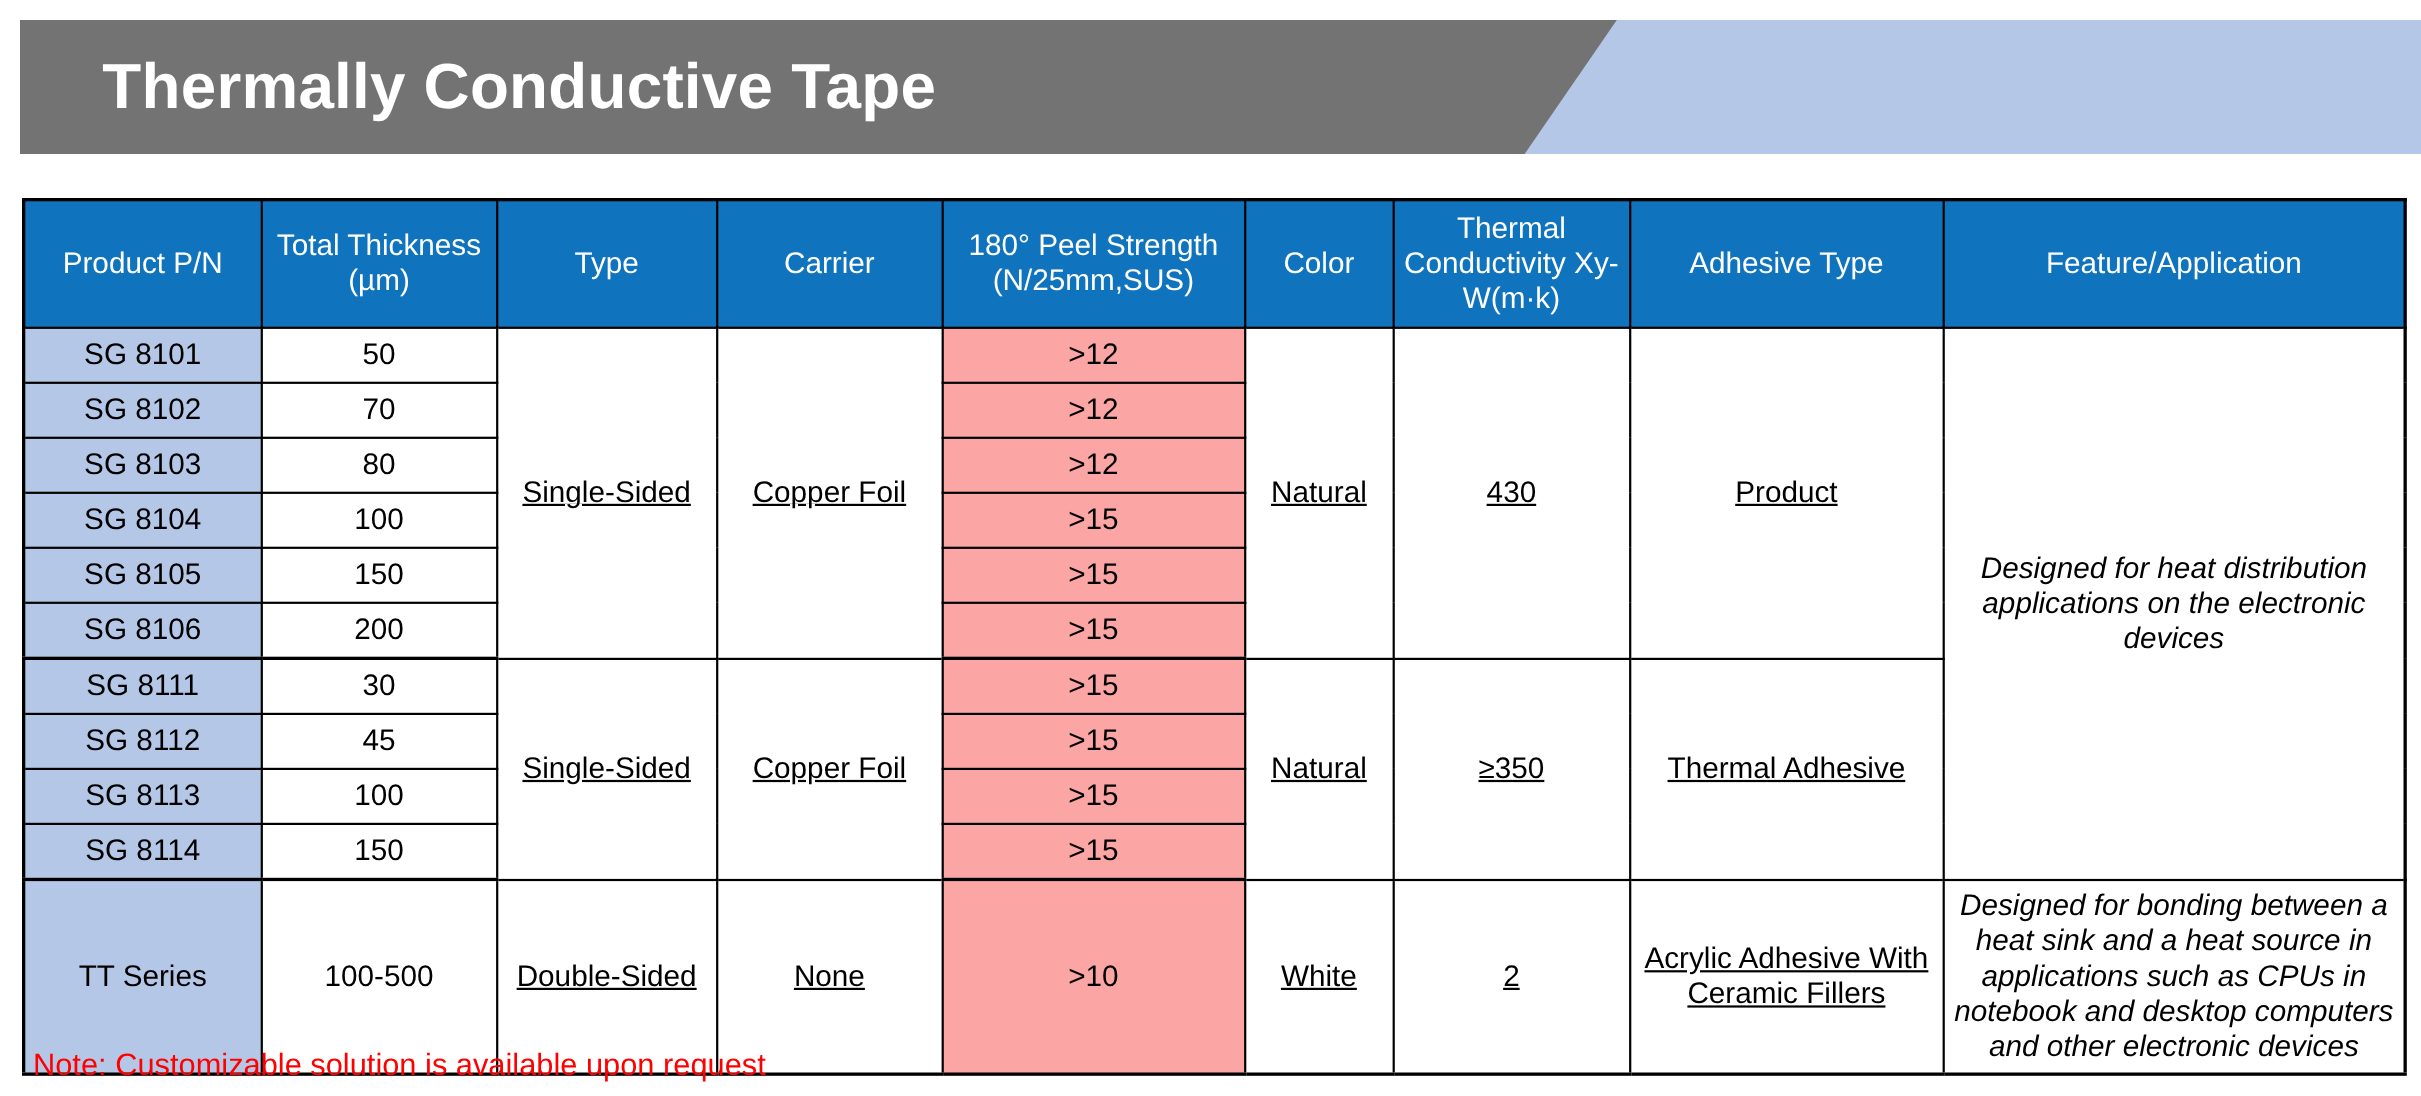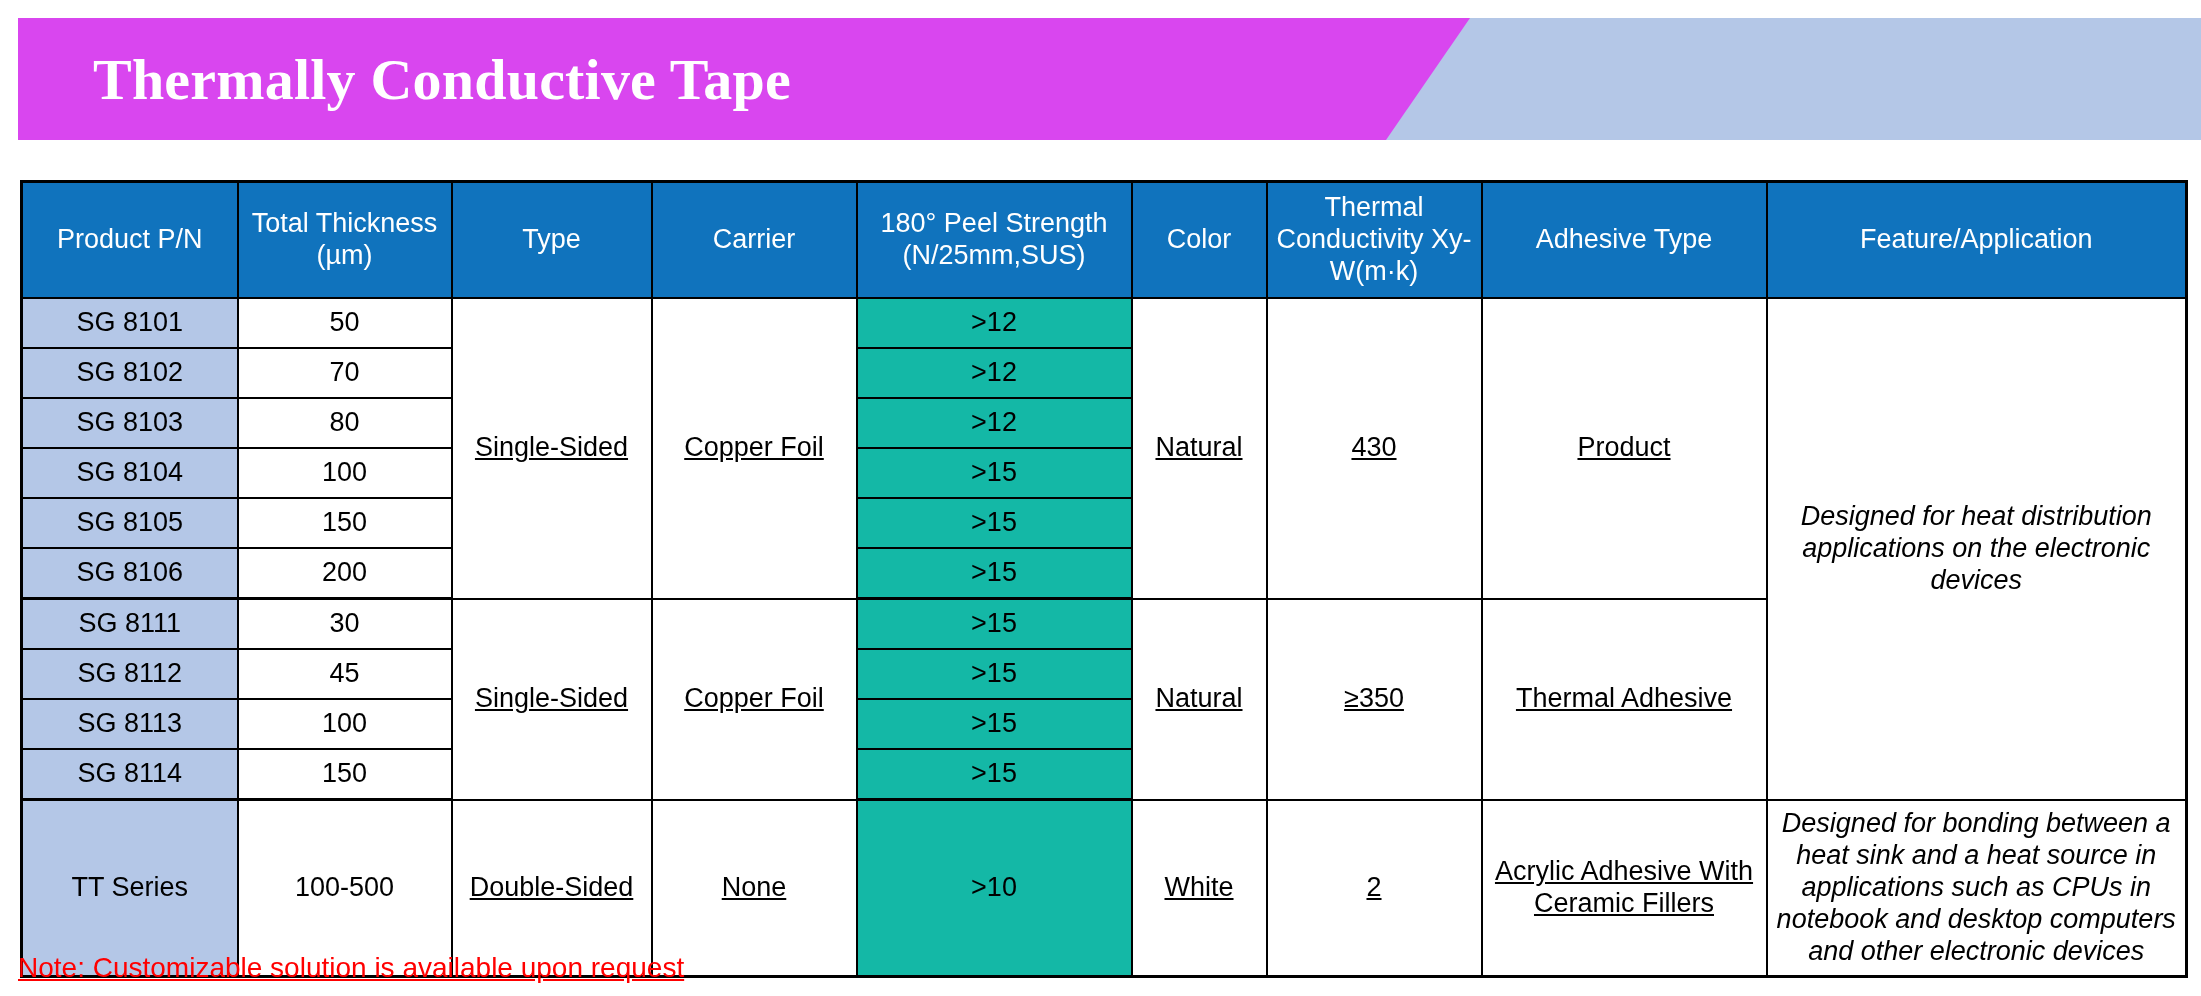--- a/index.html
+++ b/index.html
@@ -31,23 +31,22 @@
     height: 122px;
     background: #b4c7e7;
     clip-path: polygon(85px 0, 821px 0, 821px 122px, 0px 122px);
   }
   #banner-dark {
     position: absolute;
     left: 18px;
     top: 0;
     width: 1452px;
     height: 122px;
-    background: #d946ef;
+    background: #737373;
     clip-path: polygon(0 0, 1452px 0, 1368px 122px, 0 122px);
-    font-family: Liberation Serif, serif;
   }
   #banner-title {
     position: absolute;
     left: 75px;
     top: 50%;
     transform: translateY(-50%);
     font-size: 58px;
     font-weight: bold;
     color: #ffffff;
     letter-spacing: 0.2px;
@@ -80,21 +79,21 @@
     background: #1073bd;
     color: #ffffff;
     height: 110px;
     border-color: #000;
   }
   td.pn {
     background: #b4c7e7;
     height: 44px;
   }
   td.thick { background:#fff; }
-  td.peel  { background:#14b8a6; border-top-width:1px; border-bottom-width:1px; }
+  td.peel  { background:#fca5a5; border-top-width:1px; border-bottom-width:1px; }
   td.group { background:#fff;text-decoration:underline; }
   td.feature-cell {
     background: #fff;
     text-align: left;
     vertical-align: middle;
     padding-left: 10px;
     padding-right: 10px;
     line-height: 1.35;
     font-style: italic;
   }
@@ -111,26 +110,25 @@
   col.c-carrier { width: 205px; }
   col.c-peel    { width: 275px; }
   col.c-color   { width: 135px; }
   col.c-tc      { width: 215px; }
   col.c-adh     { width: 285px; }
   col.c-feat    { width: 420px; }
 
   
   #note {
     position: absolute;
-    left: 18px;
+    left: 30px;
     top: 952px;
     font-size: 28px;
     color: #ff0000;
     white-space: nowrap;
-    text-decoration: underline;
   }
 </style>
 </head>
 <body>
 
 <div id="banner">
   <div id="banner-light"></div>
   <div id="banner-dark">
     <div id="banner-title">Thermally Conductive Tape</div>
   </div>

